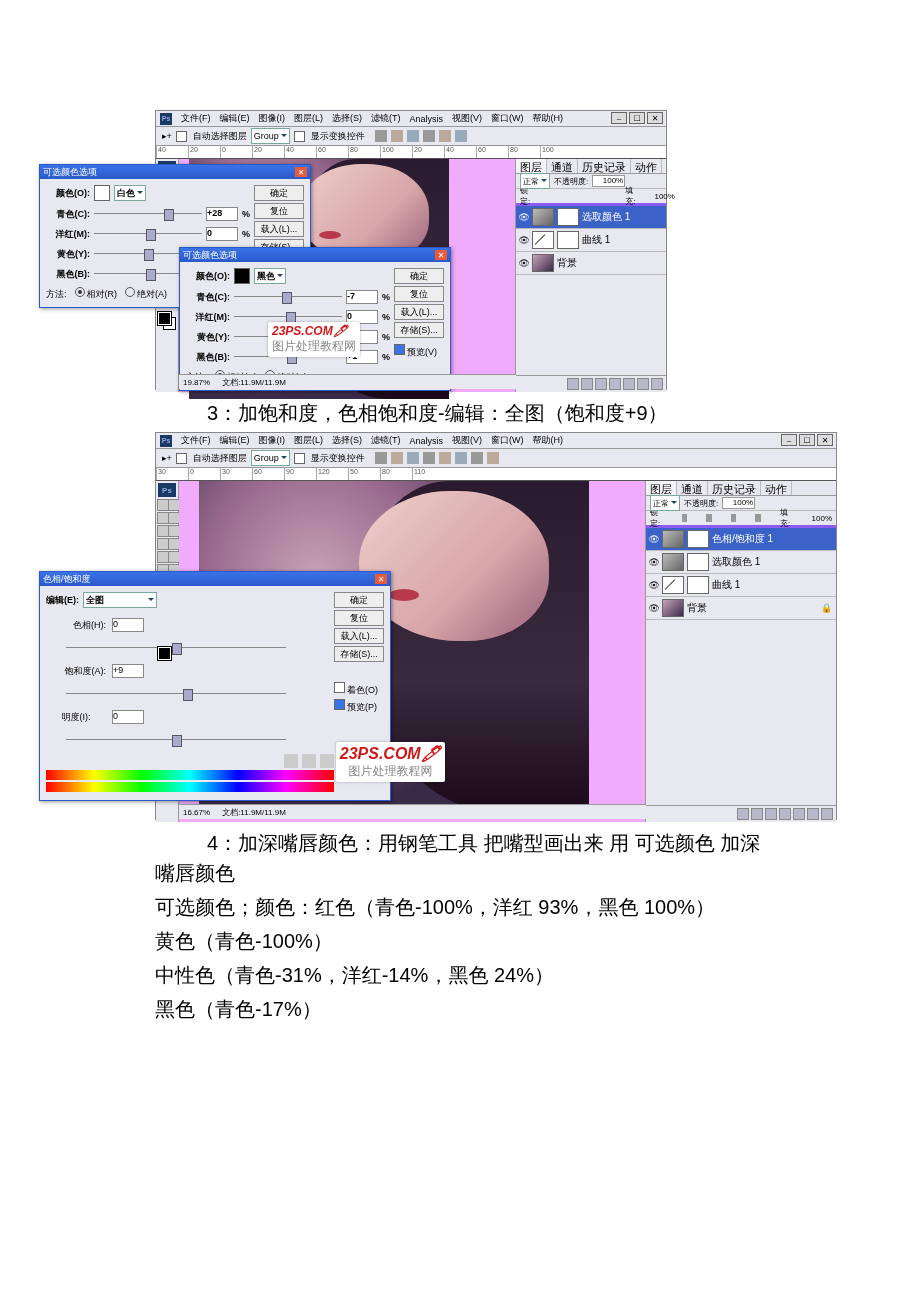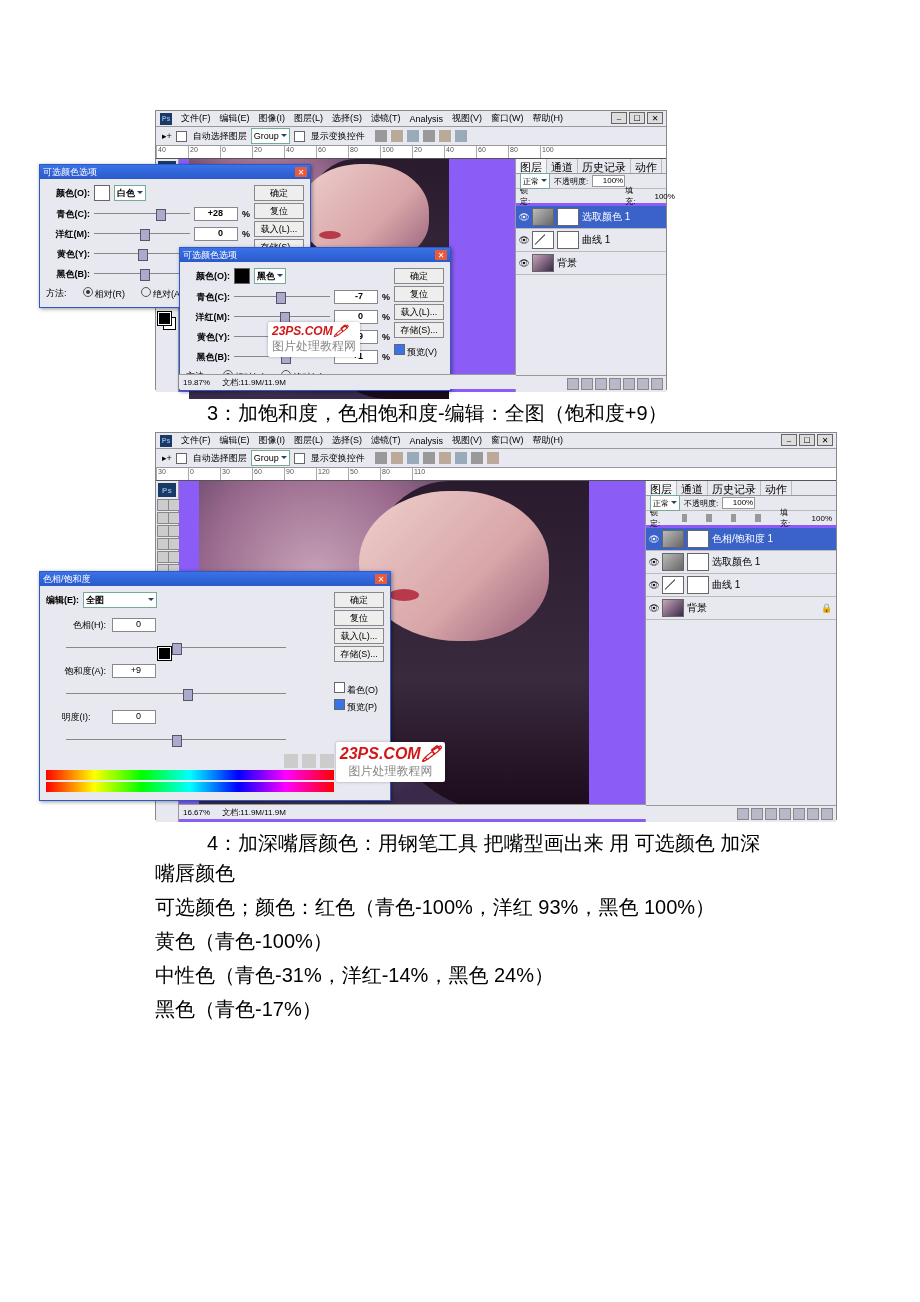--- a/index.html
+++ b/index.html
@@ -64,21 +64,21 @@
   .toolbox {
     width: 22px; background:#e8e8f0; border-right:1px solid #999;
     display:flex; flex-direction:column; align-items:center; padding-top:2px;
   }
   .ps-logo { width:18px; height:14px; background:#1a3a66; color:#8ad; font-size:8px; font-weight:bold; display:flex; align-items:center; justify-content:center; margin-bottom:2px;}
   .toolgrid { display:grid; grid-template-columns: 10px 10px; gap:1px; }
   .toolbtn { width:10px; height:10px; background:#ccc; border:1px solid #888; }
   .swatches { margin-top:6px; position:relative; width:18px; height:18px; }
   .sw-fg { position:absolute; width:11px; height:11px; background:#000; border:1px solid #fff; box-shadow:0 0 0 1px #000; z-index:2; }
   .sw-bg { position:absolute; right:0; bottom:0; width:11px; height:11px; background:#fff; border:1px solid #000; }
-  .canvas-area { flex:1; background:#8b5cf6; position:relative; }
+  .canvas-area { flex:1; background:#f0abfc; position:relative; }
   .photo {
     background: radial-gradient(ellipse 80% 100% at 30% 30%, #c8a4b8 0%, #9a6a8e 35%, #3a2a4a 70%);
     position:absolute;
   }
   .photo.sm { left: 10px; top: 0; width: 260px; height: 240px; }
   .photo.lg { left: 20px; top: 0; width: 390px; height: 330px; }
   .face {
     position:absolute;
     background: linear-gradient(135deg, #eecfcc 0%, #d8a5a8 60%, #95607a 100%);
     border-radius: 50% 50% 45% 55%;
@@ -97,25 +97,25 @@
   .dlg-close { width:12px; height:10px; background:#e85a3a; color:#fff; font-size:8px; display:flex; align-items:center; justify-content:center; }
   .dlg-body { padding:6px; }
   .row { display:flex; align-items:center; margin-bottom:6px; gap:4px;font-weight:bold; }
   .lbl { width:44px; text-align:right; }
   .colorswatch { width:14px; height:14px; border:1px solid #666; }
   .colorswatch.white { background:#fff; }
   .colorswatch.black { background:#000; }
   .slider { position:relative; height:12px; flex:1; }
   .slider::before { content:""; position:absolute; top:5px; left:0; right:0; height:1px; background:#888; }
   .slider-thumb { position:absolute; top:1px; width:8px; height:10px; background:#aac; border:1px solid #556; }
-  .numfield { width:28px; height:12px; background:#fff; border:1px solid #888; text-align:right; padding-right:14px; }
+  .numfield { width:28px; height:12px; background:#fff; border:1px solid #888; text-align:left; padding-right:2px; }
   .pct { width:12px; }
   .btnstack { display:flex; flex-direction:column; gap:2px; }
   .winbtn { width:48px; height:14px; background:#eee; border:1px solid #888; display:flex; align-items:center; justify-content:center; font-size:9px; }
-  .radio-row { display:flex; gap:16px; align-items:flex-start; margin-top:4px; }
+  .radio-row { display:flex; gap:8px; align-items:center; margin-top:4px; }
   .radio { width:8px; height:8px; border:1px solid #555; border-radius:50%; display:inline-block; margin-right:2px; }
   .radio.on::after { content:""; display:block; width:4px; height:4px; background:#333; border-radius:50%; margin:2px; }
   
   .panels { width: 150px; background:#e8e8f0; border-left:1px solid #999; display:flex; flex-direction:column; }
   .panels.lg { width: 190px; }
   .panel-tabs { height:14px; display:flex; font-size:11px; border-bottom:1px solid #999; }
   .panel-tabs span { padding:1px 4px; border-right:1px solid #bbb; }
   .panel-tabs .active { background:#f4f4f8; }
   .panel-opts { height:14px; display:flex; align-items:center; gap:4px; padding:0 4px; font-size:8px; border-bottom:1px solid #bbb; }
   .panel-opts .mini-input { width:30px; background:#fff; border:1px solid #999; height:10px; text-align:right; padding-right:1px; }

